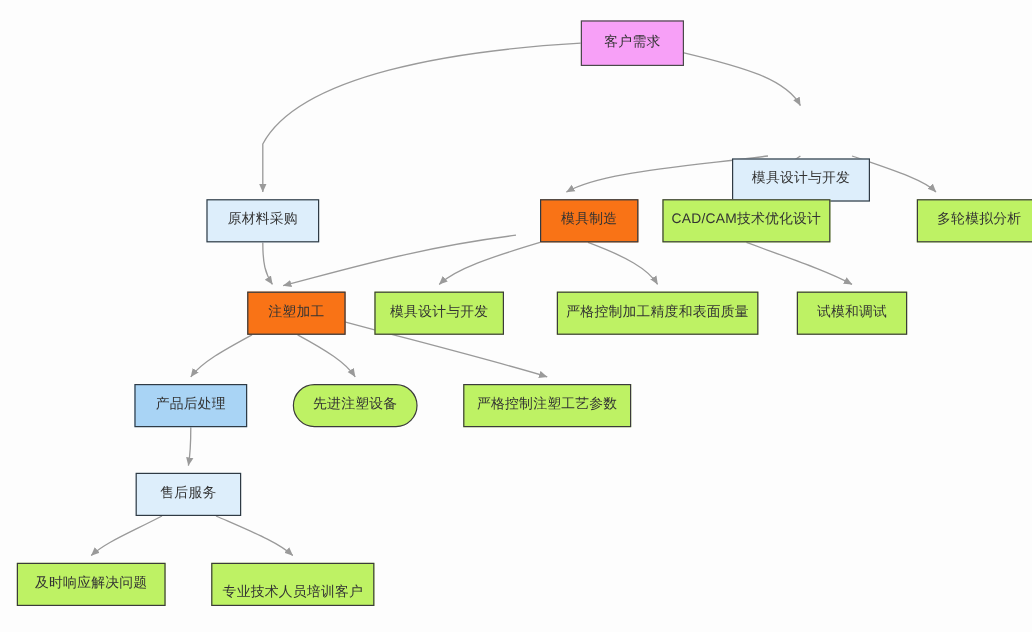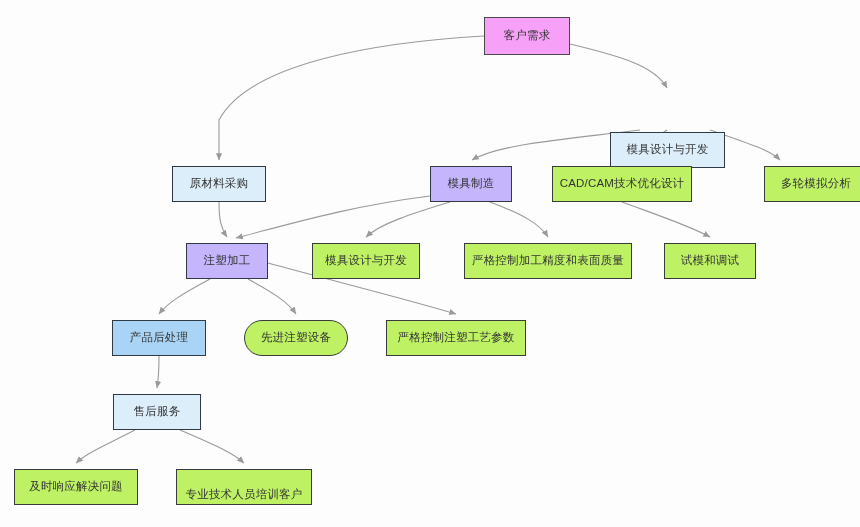--- a/index.html
+++ b/index.html
@@ -40,21 +40,21 @@
     border: 1.6px solid #3b3b3b;
     color: #333333;
     font-size: 11.5px;
     line-height: 1.2;
     letter-spacing: 0.2px;
     padding: 2px 6px;
     background: #efefef;
   }
   .node.fill-plain   { background: #bef264; border-color: #3b3b3b; }
   .node.fill-lightblue { background: #ddeefb; border-color: #2f3a44; }
-  .node.fill-blue    { background: #c4b5fd; border-color: #2f3a44; }
+  .node.fill-blue    { background: #f97316; border-color: #2f3a44; margin-left: 20px; }
   .node.fill-midblue { background: #a9d4f5; border-color: #2f3a44; }
   .node.fill-pink    { background: #f7a0f7; border-color: #4a4a4a; }
   .node-label {
     display: block;
     white-space: nowrap;
   }
 </style>
 </head>
 <body>
 

